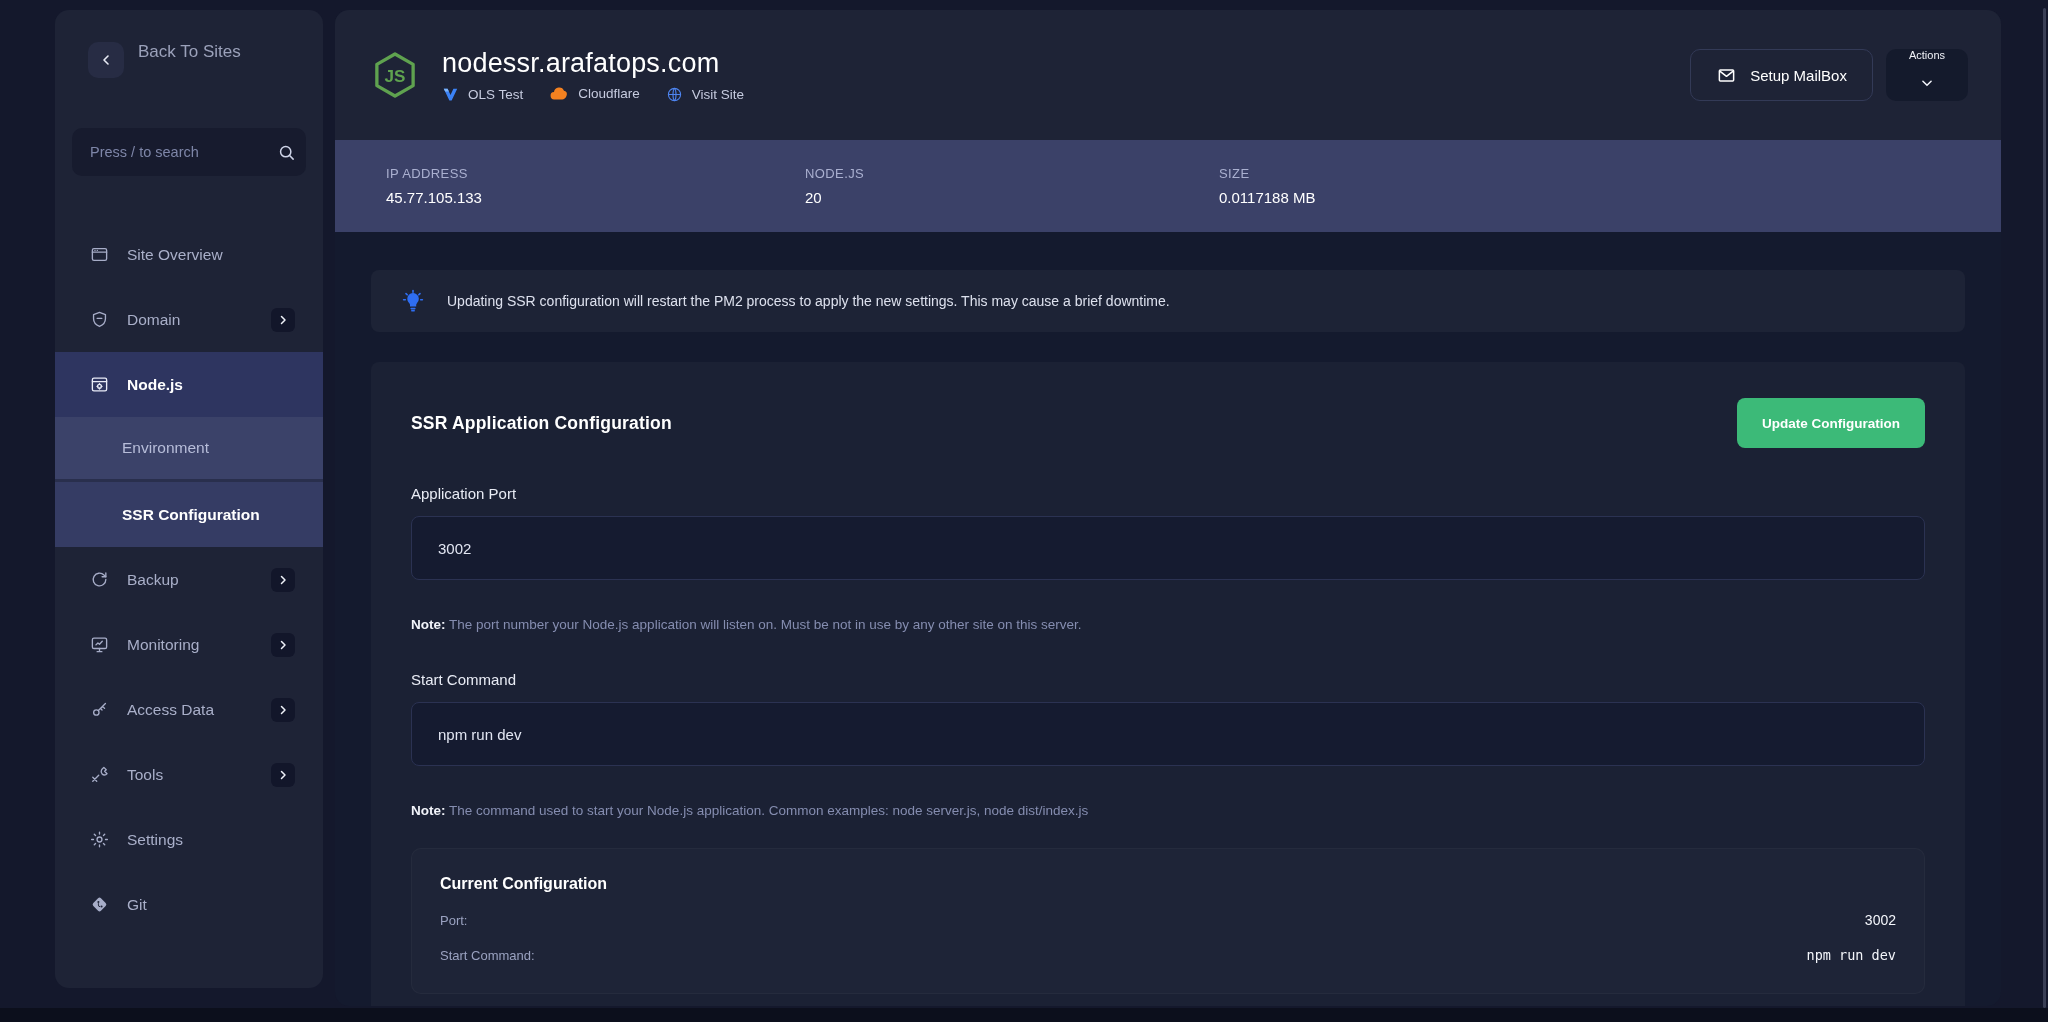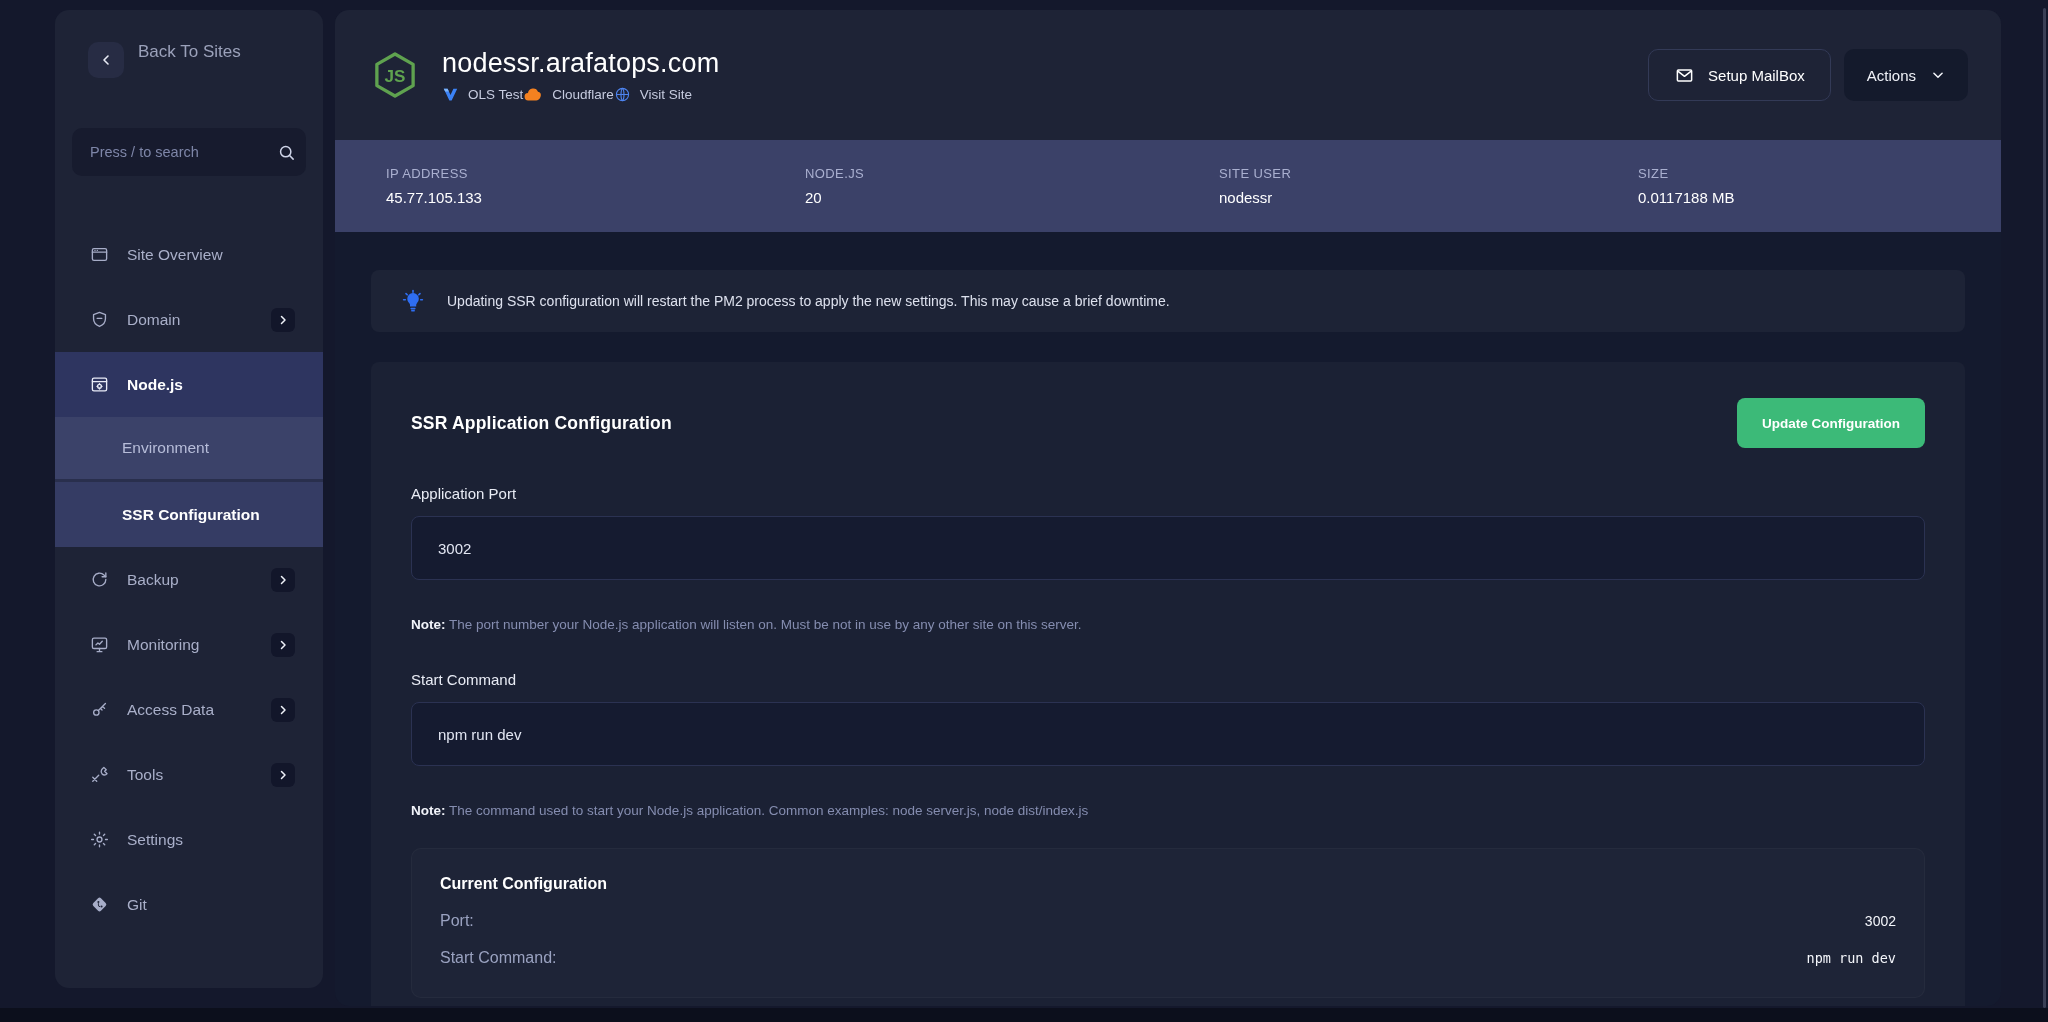--- a/index.html
+++ b/index.html
@@ -59,31 +59,31 @@
   .main {
     position:absolute; left:335px; top:10px; width:1666px; height:996px;
     background:#141a2e; border-radius:14px; overflow:hidden;
   }
   .main-header {
     height:130px; background:#1e2336; display:flex; align-items:center; padding:0 33px 0 35px;
   }
   .site-logo { width:50px; height:52px; margin-right:22px; flex:none; }
   .site-meta { display:flex; flex-direction:column; }
   .site-title { font-size:27px; font-weight:500; color:#ffffff; letter-spacing:.2px; }
-  .badge-row { display:flex; align-items:flex-end; margin-top:7px; }
+  .badge-row { display:flex; align-items:flex-start; gap:26px; margin-top:7px; }
   .badge { display:flex; align-items:center; gap:9px; font-size:13.5px; color:#c6cbdf; }
   .badge .b-icon { display:flex; }
   .header-actions { margin-left:auto; display:flex; gap:13px; }
   .btn-mailbox {
     height:52px; padding:0 25px; border-radius:10px; border:1px solid #333a57; background:transparent;
     color:#ffffff; font-size:15px; font-family:inherit; display:flex; align-items:center; gap:13px; cursor:pointer;margin-left:40px;
   }
   .btn-actions {
     height:52px; padding:0 23px; border-radius:10px; border:none; background:#141a2c;
-    color:#f0f2f8; font-size:15px; font-family:inherit; display:flex; align-items:center; gap:15px; cursor:pointer;
+    color:#f0f2f8; font-size:11px; font-family:inherit; display:flex; align-items:center; gap:15px; cursor:pointer;flex-direction:column;
   }
 
   .info-bar {
     height:92px; background:#3b4168;
     display:grid; grid-template-columns:419px 414px 419px 1fr;
     padding-left:51px; align-content:center;
   }
   .info-col .i-label { font-size:13px; color:#aab0d0; letter-spacing:.4px; }
   .info-col .i-value { font-size:15px; color:#ffffff; margin-top:8px; }
 
@@ -110,21 +110,21 @@
   }
   .note { margin-top:36px; font-size:13.5px; color:#858db0; line-height:18px; }
   .note b { color:#f2f4fa; font-weight:bold; }
 
   .current-box {
     margin-top:28px; background:rgba(255,255,255,0.015); border:1px solid rgba(255,255,255,0.035);
     border-radius:10px; padding:26px 28px 30px 28px;
   }
   .current-title { font-size:16px; font-weight:bold; color:#ffffff; }
   .cfg-row { display:flex; justify-content:space-between; align-items:center; margin-top:19px; }
-  .cfg-label { font-size:16px; color:#9aa2c0; }
+  .cfg-label { font-size:13px; color:#9aa2c0; }
   .cfg-value { font-size:14px; color:#f4f6fb; }
   .cfg-value.mono { font-family:"DejaVu Sans Mono","Liberation Mono",monospace; font-size:13.5px; }
 
   svg { display:block; }
 </style>
 </head>
 <body>
 
 <aside class="sidebar">
   <div class="back-row">
@@ -351,24 +351,20 @@
   <div class="info-bar">
     <div class="info-col">
       <div class="i-label">IP ADDRESS</div>
       <div class="i-value">45.77.105.133</div>
     </div>
     <div class="info-col">
       <div class="i-label">NODE.JS</div>
       <div class="i-value">20</div>
     </div>
     <div class="info-col">
-      <div class="i-label">SITE USER</div>
-      <div class="i-value">nodessr</div>
-    </div>
-    <div class="info-col">
       <div class="i-label">SIZE</div>
       <div class="i-value">0.0117188 MB</div>
     </div>
   </div>
 
   <div class="content">
     <div class="notice">
       <span class="bulb-icon">
         <svg width="24" height="24" viewBox="0 0 24 24" fill="none" stroke="#2f6ef2" stroke-width="1.6" stroke-linecap="round">
             <path d="M9.8 16.8v-1c0-.9-.6-1.6-1.2-2.4a5 5 0 117-.1c-.6.8-1.2 1.6-1.2 2.5v1z" fill="#2f6ef2"></path>

